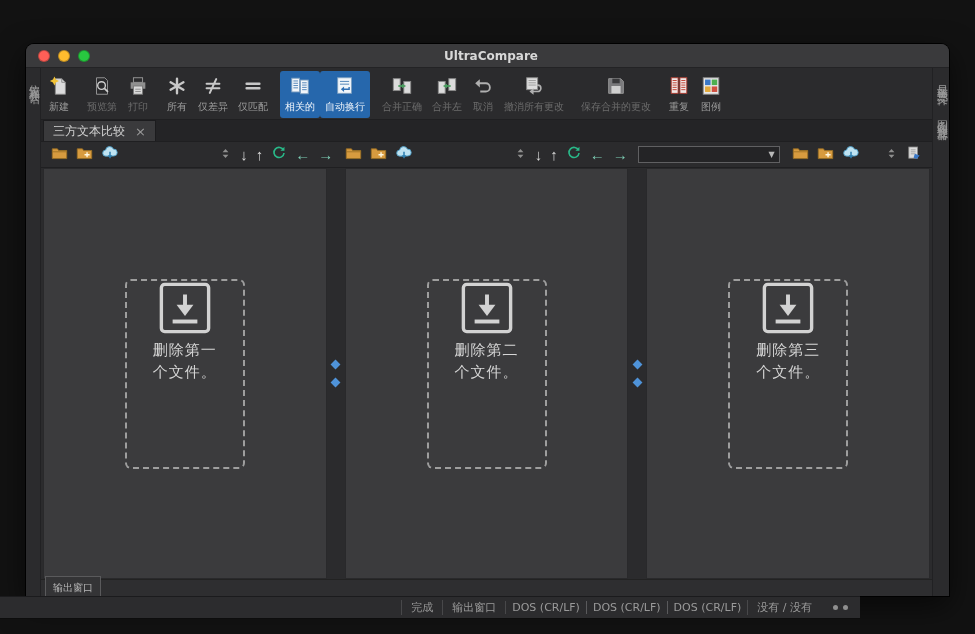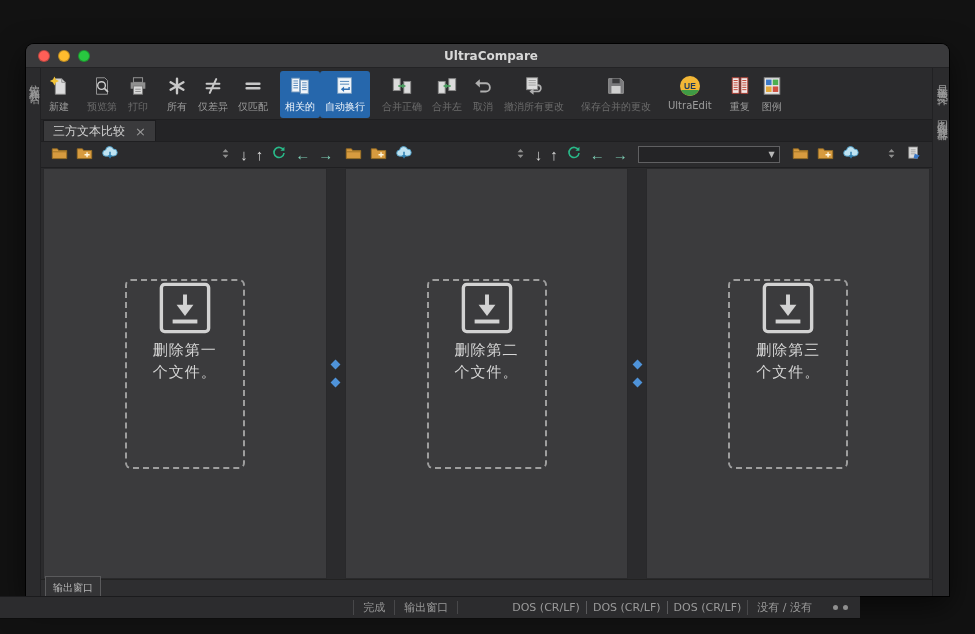--- a/index.html
+++ b/index.html
@@ -126,21 +126,21 @@
     background:#343436; border:1px solid #5a5a5c; font-size:10px; color:#b8b8b8;
     cursor:pointer;
   }
   .statusbar {
     position:absolute; left:0; top:596px; width:860px; height:23px;
     background:#2c2c2e; border-top:1px solid #1b1b1d; border-bottom:1px solid #0d0d0d;
     display:flex; align-items:center; font-size:11px; color:#9a9a9a;
   }
   .sb-right { margin-left:auto; display:flex; align-items:center; padding-right:12px; }
   .sb-item { padding:0 9px; border-left:1px solid #48484a; white-space:nowrap; }
-  .sb-enc-group { display:flex; align-items:center; border-left:1px solid #48484a;padding-left:48px; }
+  .sb-enc-group { display:flex; align-items:center; border-left:1px solid #48484a; }
   .sb-enc { padding:0 6px; white-space:nowrap; }
   .sb-enc + .sb-enc { border-left:1px solid #5a5a5c; }
   .dots { display:flex; gap:5px; margin-left:12px; }
   .dot { width:5px; height:5px; border-radius:50%; background:#8f8f8f; }
 </style>
 </head>
 <body>
 
 <div class="window">
 
@@ -304,30 +304,20 @@
           <span class="tb-icon">
             <svg viewBox="0 0 24 24" width="22" height="22">
                 <path d="M4 4h13l3 3v13H4z" fill="#7a7a7c" stroke="#9a9a9a"></path>
                 <rect x="8" y="4" width="8" height="5" fill="#3a3a3c"></rect>
                 <rect x="7" y="12" width="10" height="8" fill="#cfcfcf"></rect>
               </svg>
           </span>
           <span class="tb-label">保存合并的更改</span>
         </button>
 
-        <button class="tb-btn gap" data-state="normal">
-          <span class="tb-icon">
-            <svg viewBox="0 0 24 24" width="24" height="24">
-                <circle cx="12" cy="12" r="10" fill="#f2b736"></circle>
-                <path d="M3 16a10 10 0 0 0 18 0z" fill="#3f9b45"></path>
-                <text x="12" y="14.5" text-anchor="middle" font-size="8.5" font-weight="bold" fill="#1e3a5f">UE</text>
-              </svg>
-          </span>
-          <span class="tb-label">UltraEdit</span>
-        </button>
 
         <button class="tb-btn gap" data-state="normal">
           <span class="tb-icon">
             <svg viewBox="0 0 24 24" width="22" height="22">
                 <rect x="3.5" y="3" width="7.5" height="17" fill="#f0e8e6" stroke="#b03a2e"></rect>
                 <path d="M5 6h4.5M5 8.5h4.5M5 11h4.5M5 13.5h4.5M5 16h4.5" stroke="#c0392b"></path>
                 <rect x="13" y="3" width="7.5" height="17" fill="#f0e8e6" stroke="#b03a2e"></rect>
                 <path d="M14.5 6h4.5M14.5 8.5h4.5M14.5 11h4.5M14.5 13.5h4.5M14.5 16h4.5" stroke="#c0392b"></path>
               </svg>
           </span>

